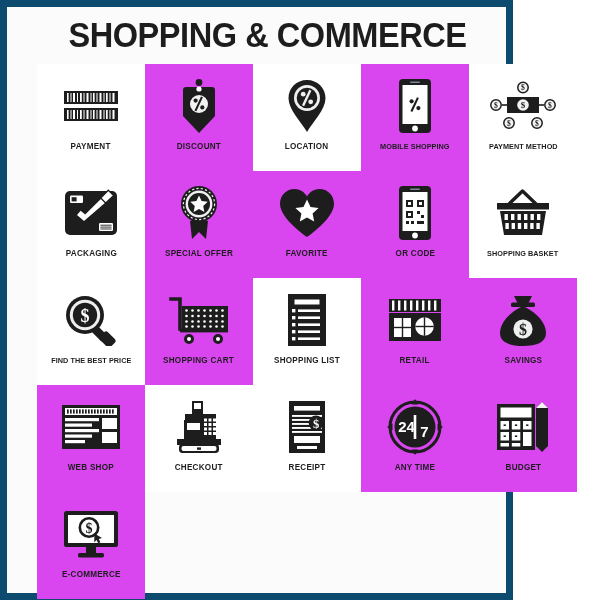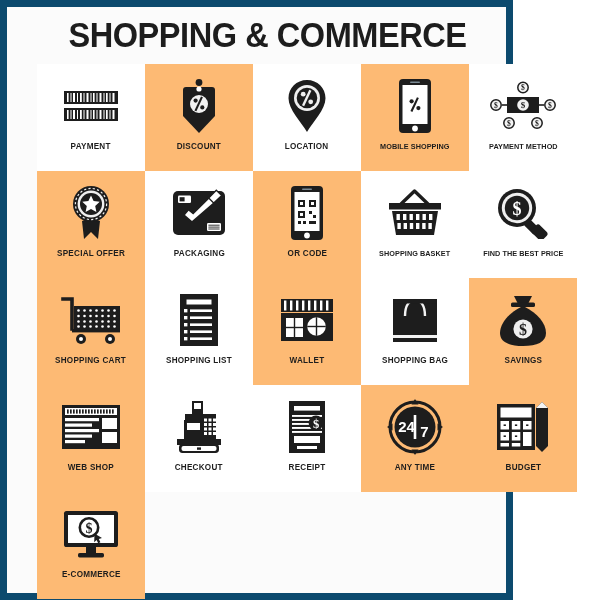--- a/index.html
+++ b/index.html
@@ -32,21 +32,21 @@
     grid-template-rows:repeat(5,107px);
   }
   .cell{
     position:relative;
     display:flex;flex-direction:column;
     align-items:center;justify-content:flex-start;
     box-sizing:border-box;
     padding-top:11px;
     background:#ffffff;
   }
-  .cell.tint{background:#fdba74;}
+  .cell.tint{background:#d946ef;}
   .ico{
     height:62px;width:72px;
     display:flex;align-items:center;justify-content:center;
   }
   .ico svg{display:block;}
   .lbl{
     margin-top:4px;
     font-size:8.4px;font-weight:bold;letter-spacing:0.25px;
     color:#1d1d1d;text-align:center;line-height:11px;
     white-space:nowrap;
@@ -171,56 +171,65 @@
     <line x1="15" y1="24" x2="22" y2="24"></line>
               <line x1="50" y1="24" x2="57" y2="24"></line>
   </g>
   <rect x="20" y="16" width="32" height="16" fill="#1d1d1d"></rect>
   <circle cx="36" cy="24" r="5.8" fill="#f3f3f3"></circle>
   <text x="36" y="27.1" fill="#1d1d1d" font-family="Liberation Serif, serif" font-size="9" font-weight="bold" text-anchor="middle">$</text>
 </svg>
         </div>
         <div class="lbl small">PAYMENT METHOD</div>
       </div>
-      <div class="cell tint">
-        <div class="ico">
-          <svg width="44" height="58" viewBox="0 0 44 58">
-  <path d="M22 34 l-9 3 l2 18 l7 -7 l7 7 l2 -18 z" fill="#1d1d1d"></path>
-  <g fill="#1d1d1d">
-    <circle cx="22" cy="20" r="18"></circle>
-  </g>
-  <g fill="#f0f0f0">
-    <circle cx="22" cy="20" r="13.4"></circle>
-  </g>
-  <circle cx="22" cy="20" r="11" fill="#1d1d1d"></circle>
-  <path d="M22 11.5 l2.6 5.6 l6.1 .7 l-4.5 4.2 l1.2 6 l-5.4 -3 l-5.4 3 l1.2 -6 l-4.5 -4.2 l6.1 -.7 z" fill="#fff"></path>
-  <g stroke="#f0f0f0" stroke-width="1.2">
-    <circle cx="22" cy="20" r="15.6" fill="none" stroke-dasharray="2.2 2.2"></circle>
-  </g>
-</svg>
-        </div>
-        <div class="lbl">SPECIAL OFFER</div>
-      </div>
       <div class="cell">
         <div class="ico">
           <svg width="56" height="52" viewBox="0 0 56 52">
   <rect x="2" y="4" width="52" height="44" rx="5" fill="#1d1d1d"></rect>
   <rect x="7" y="8.5" width="13" height="7.5" rx="1.2" fill="#fff"></rect>
   <rect x="8.6" y="10.2" width="5" height="4.2" fill="#1d1d1d"></rect>
   <rect x="36" y="36" width="14" height="8" rx="1.2" fill="#fff"></rect>
   <g stroke="#1d1d1d" stroke-width="0.9">
     <line x1="37.4" y1="38.2" x2="48.6" y2="38.2"></line>
     <line x1="37.4" y1="40.1" x2="48.6" y2="40.1"></line>
     <line x1="37.4" y1="42" x2="48.6" y2="42"></line>
   </g>
   <path d="M21 34 l-7 -6 l3.6 -4.3 l4.6 3.9 l19.5 -19.4 l4.2 4.2 z" fill="#fff"></path>
   <path d="M45.3 3.2 l5.4 5.4 l-8 7.4 l-5 -5 z" fill="#fff" stroke="#1d1d1d" stroke-width="1.3"></path>
 </svg>
         </div>
         <div class="lbl">PACKAGING</div>
+      </div>
+      <div class="cell tint">
+        <div class="ico">
+          <svg width="44" height="58" viewBox="0 0 44 58">
+  <path d="M22 34 l-9 3 l2 18 l7 -7 l7 7 l2 -18 z" fill="#1d1d1d"></path>
+  <g fill="#1d1d1d">
+    <circle cx="22" cy="20" r="18"></circle>
+  </g>
+  <g fill="#f0f0f0">
+    <circle cx="22" cy="20" r="13.4"></circle>
+  </g>
+  <circle cx="22" cy="20" r="11" fill="#1d1d1d"></circle>
+  <path d="M22 11.5 l2.6 5.6 l6.1 .7 l-4.5 4.2 l1.2 6 l-5.4 -3 l-5.4 3 l1.2 -6 l-4.5 -4.2 l6.1 -.7 z" fill="#fff"></path>
+  <g stroke="#f0f0f0" stroke-width="1.2">
+    <circle cx="22" cy="20" r="15.6" fill="none" stroke-dasharray="2.2 2.2"></circle>
+  </g>
+</svg>
+        </div>
+        <div class="lbl">SPECIAL OFFER</div>
+      </div>
+      <div class="cell tint">
+        <div class="ico">
+          <svg width="58" height="52" viewBox="0 0 58 52">
+  <path d="M29 50 C29 50 2 32 2 16.8 C2 8.1 8.6 2 16.4 2 C21.8 2 26.4 5 29 9.4 C31.6 5 36.2 2 41.6 2 C49.4 2 56 8.1 56 16.8 C56 32 29 50 29 50 z" fill="#1d1d1d"></path>
+  <path d="M29 12.5 l3.5 7.4 l8.1 1 l-6 5.6 l1.6 8 l-7.2 -4 l-7.2 4 l1.6 -8 l-6 -5.6 l8.1 -1 z" fill="#fff"></path>
+</svg>
+        </div>
+        <div class="lbl">FAVORITE</div>
       </div>
       <div class="cell tint">
         <div class="ico">
           <svg width="38" height="58" viewBox="0 0 38 58">
   <rect x="3" y="2" width="32" height="54" rx="4" fill="#1d1d1d"></rect>
   <rect x="6.5" y="8" width="25" height="39" fill="#fff"></rect>
   <circle cx="19" cy="51.5" r="2.9" fill="#fff"></circle>
   <rect x="14" y="4.4" width="10" height="1.6" rx="0.8" fill="#7b8a94"></rect>
   <g fill="#1d1d1d">
     <rect x="10" y="16" width="7" height="7"></rect>
@@ -363,34 +372,21 @@
     <line x1="16.5" y1="23" x2="16.5" y2="42"></line>
     <line x1="8" y1="32.5" x2="25" y2="32.5"></line>
   </g>
   <circle cx="38.5" cy="31.5" r="9.3" fill="#fff"></circle>
   <g stroke="#1d1d1d" stroke-width="1.4">
     <line x1="38.5" y1="22.2" x2="38.5" y2="40.8"></line>
     <line x1="29.2" y1="31.5" x2="47.8" y2="31.5"></line>
   </g>
 </svg>
         </div>
-        <div class="lbl">WALLET</div>
-      </div>
-      <div class="cell">
-        <div class="ico">
-          <svg width="52" height="52" viewBox="0 0 52 52">
-  <path d="M16 22 C16 11 20.5 6 26 6 C31.5 6 36 11 36 22" fill="none" stroke="#fff" stroke-width="2.6"></path>
-  <path d="M4 8 h44 v36 h-44 z" fill="#1d1d1d"></path>
-  <path d="M16 22 C16 11 20.5 6 26 6 C31.5 6 36 11 36 22" fill="none" stroke="#f3f3f3" stroke-width="2.4"></path>
-  <rect x="4" y="5" width="44" height="4.5" fill="#1d1d1d"></rect>
-  <rect x="4" y="41" width="44" height="3.4" fill="#f3f3f3"></rect>
-  <rect x="4" y="44" width="44" height="4" fill="#1d1d1d"></rect>
-</svg>
-        </div>
-        <div class="lbl">SHOPPING BAG</div>
+        <div class="lbl">RETAIL</div>
       </div>
       <div class="cell tint">
         <div class="ico">
           <svg width="52" height="56" viewBox="0 0 52 56">
   <path d="M17 4 h18 l-3.5 7 h-11 z" fill="#1d1d1d"></path>
   <rect x="14" y="10.5" width="24" height="4.6" rx="1.6" fill="#1d1d1d"></rect>
   <path d="M24 15 C12 21 3 31 3 41 C3 50 12 54 26 54 C40 54 49 50 49 41 C49 31 40 21 28 15 z" fill="#1d1d1d"></path>
   <circle cx="26" cy="37" r="9.6" fill="#efefef"></circle>
   <text x="26" y="43.4" fill="#1d1d1d" font-family="Liberation Serif, serif" font-size="16" font-weight="bold" text-anchor="middle">$</text>
 </svg>

